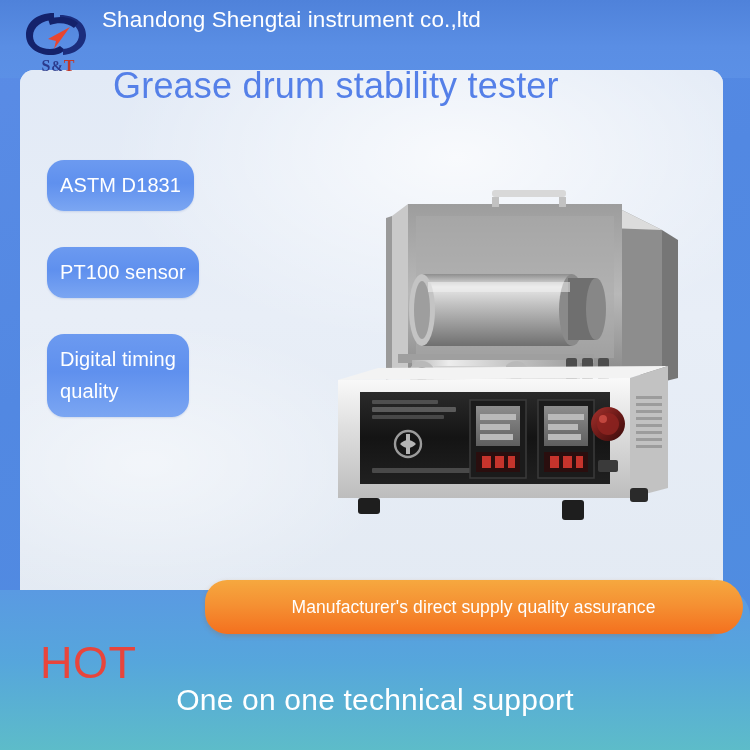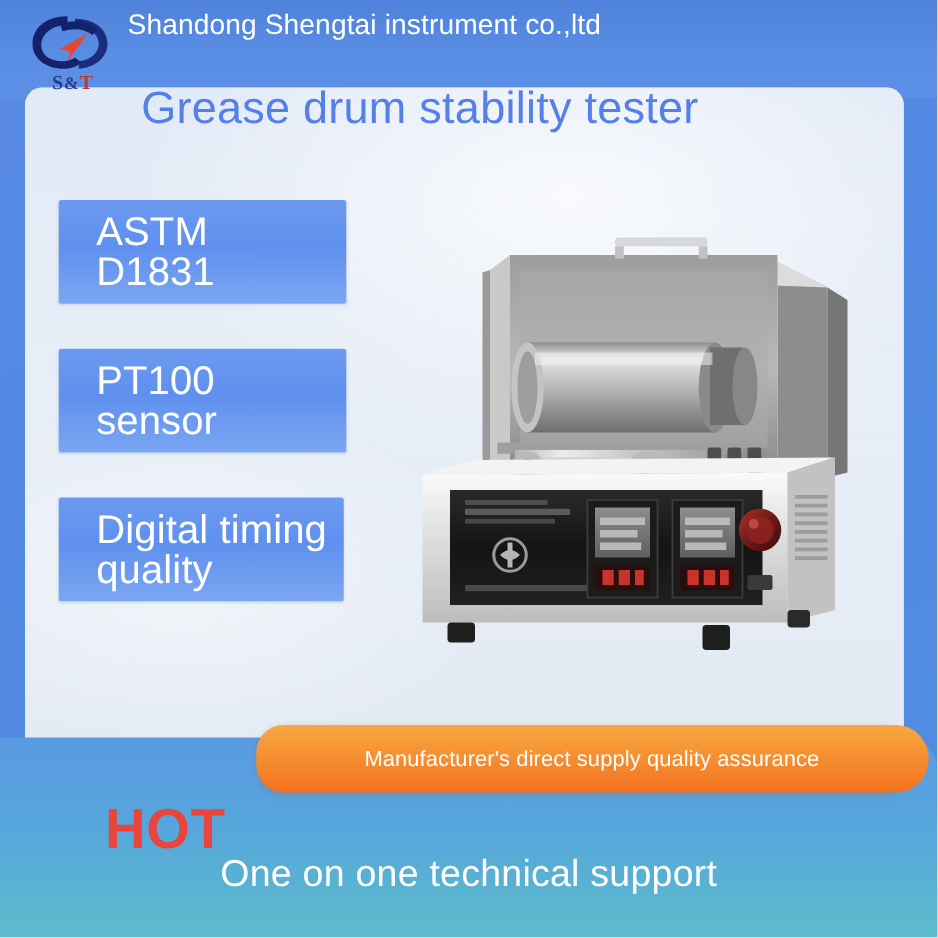--- a/index.html
+++ b/index.html
@@ -89,27 +89,27 @@
   .badges {
     position: absolute;
     left: 47px;
     top: 160px;
     width: 230px;
     z-index: 8;
   }
   .badge {
     display: inline-block;
     box-sizing: border-box;
-    border-radius: 2px;
+    border-radius: 17px;
     background: linear-gradient(180deg, #6c9af0 0%, #5f90ee 45%, #7ba6f2 100%);
     color: #ffffff;
-    font-size: 32px;
+    font-size: 20px;
     line-height: 32px;
     font-weight: 400;
-    padding: 9px 13px 10px 30px;
+    padding: 9px 13px 10px 13px;
     margin-bottom: 36px;
     letter-spacing: 0.1px;
     white-space: pre-line;
     box-shadow: 0 1px 2px rgba(60,100,180,0.18);
   }
   .badge.two-line { margin-bottom: 0; }
 
   
   .machine {
     position: absolute;
@@ -164,24 +164,23 @@
     position: relative;
     z-index: 2;
   }
   .hot-label {
     position: absolute;
     left: 40px;
     top: 637px;
     color: #e8453c;
     font-size: 45px;
     line-height: 52px;
-    font-weight: 700;
+    font-weight: 400;
     letter-spacing: 0.5px;
     z-index: 12;
-    margin-left: 44px;
   }
   .support-text {
     position: absolute;
     left: 0;
     top: 680px;
     width: 750px;
     text-align: center;
     color: #ffffff;
     font-size: 30px;
     line-height: 40px;

